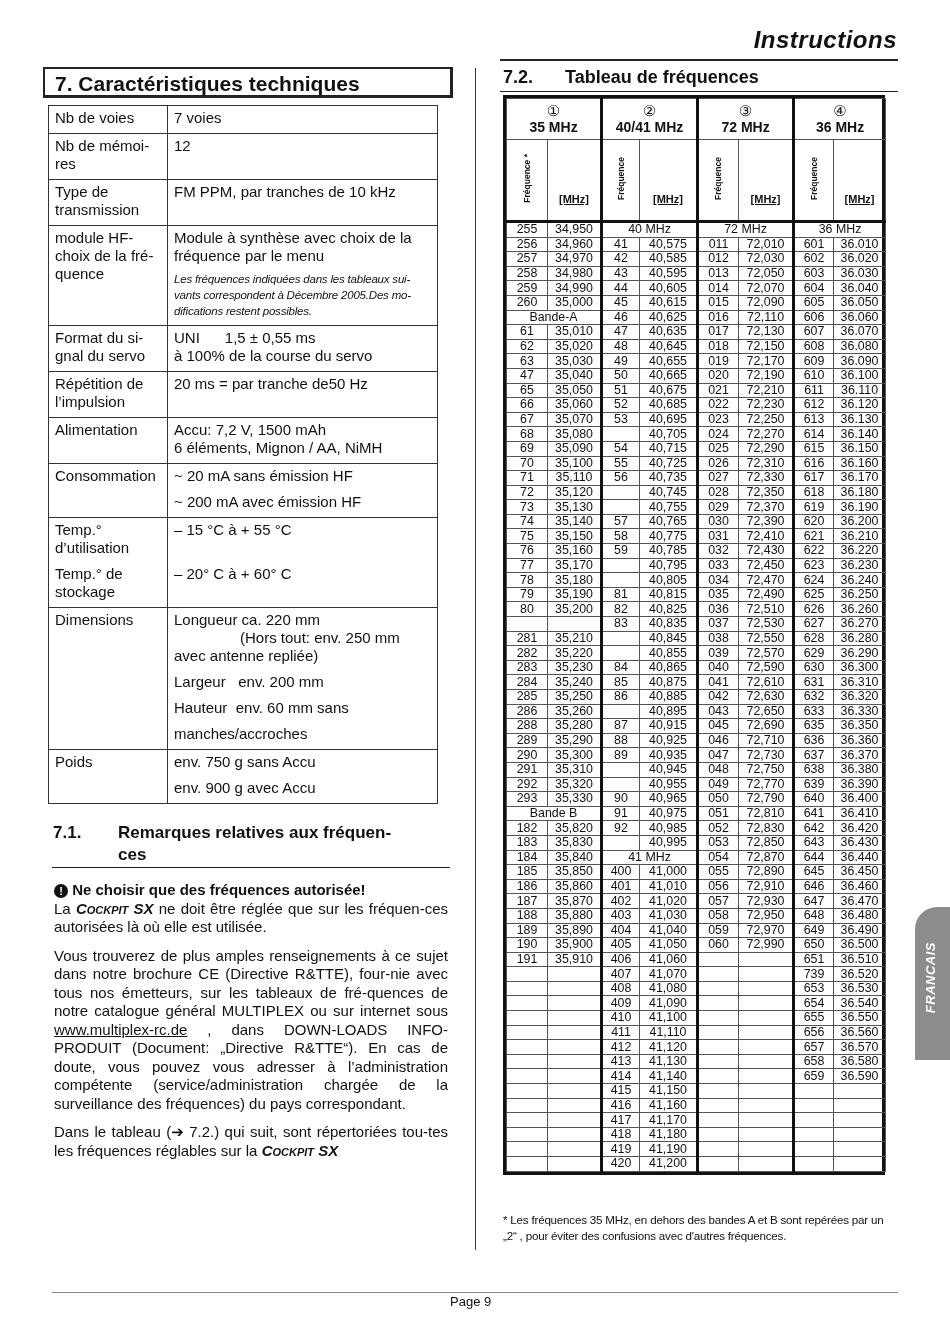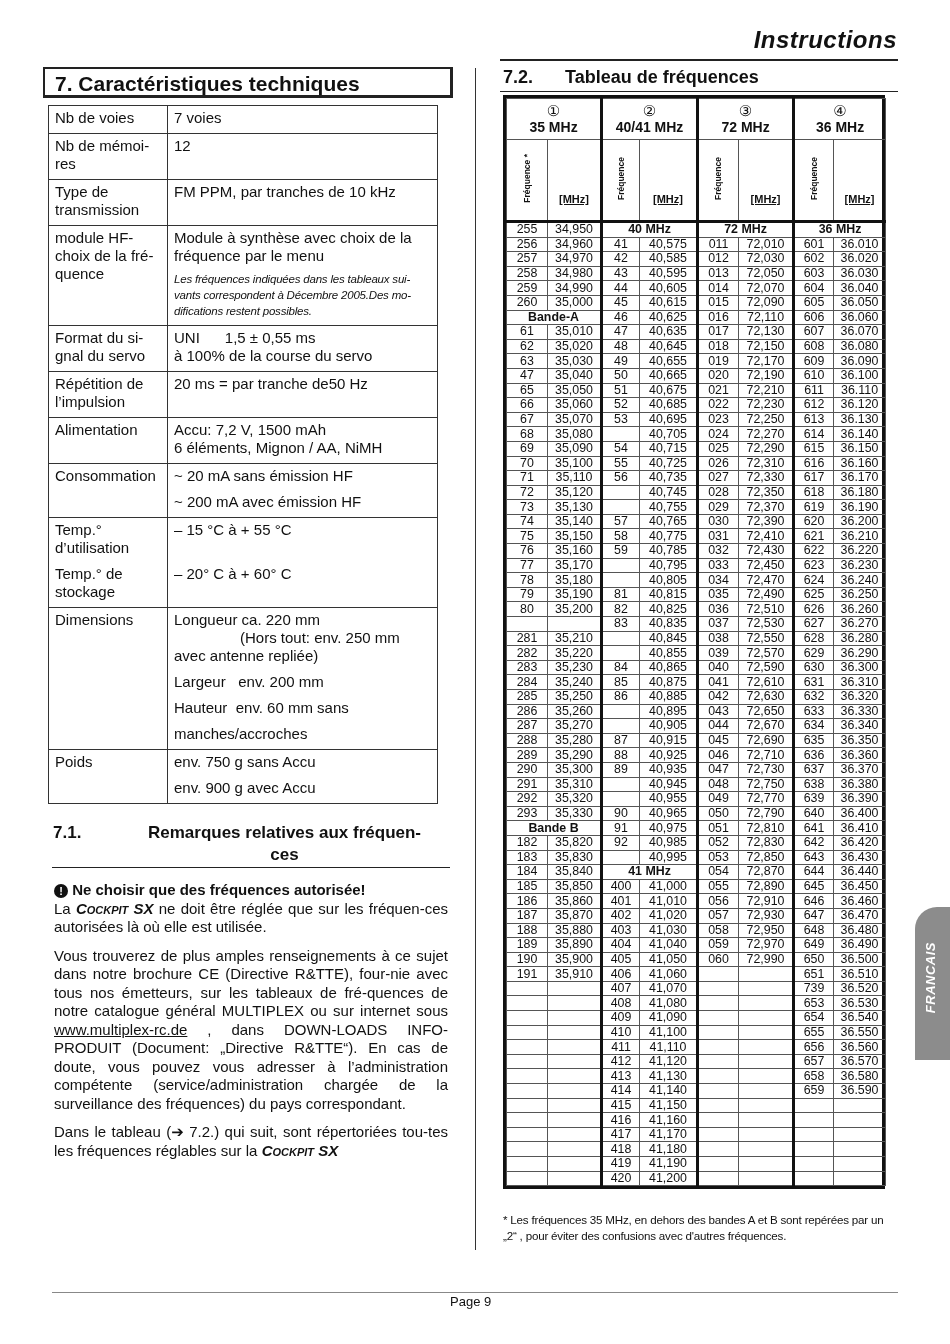--- a/index.html
+++ b/index.html
@@ -9,37 +9,37 @@
   .sec7 { position:absolute; left:43px; top:67px; width:410px; height:31px; border:2px solid #222; box-sizing:border-box; border-bottom-width:3px; border-right-width:3px; }
   .sec7 span { position:absolute; left:10px; top:3px; font-size:21px; font-weight:bold; }
   table.spec { position:absolute; left:48px; top:105px; width:390px; border-collapse:collapse; font-size:15px; }
   table.spec td { border:1px solid #333; vertical-align:top; padding:3px 6px 6px 6px; line-height:18px; }
   table.spec td.k { width:106px; }
   .note { font-size:11.5px; font-style:italic; line-height:16px; margin-top:6px; letter-spacing:-0.2px; }
   .gap { margin-top:8px; }
   .indent { padding-left:66px; }
   .sec71 { position:absolute; left:53px; top:822px; width:398px; font-size:17px; font-weight:bold; line-height:22px; }
   .sec71 .num { position:absolute; left:0; top:0; }
-  .sec71 .txt { display:block; margin-left:65px;text-align:center; }
+  .sec71 .txt { display:block; margin-left:65px; }
   .sec71-rule { position:absolute; left:52px; top:867px; width:398px; border-top:1px solid #222; }
   .body { position:absolute; left:54px; top:881px; width:394px; font-size:15px; line-height:18.5px; text-align:justify; }
   .body p { margin:0 0 10px 0; }
   .body b.warn { font-weight:bold; }
   .sc { font-weight:bold; font-style:italic; font-variant:small-caps; }
   .link { text-decoration:underline; }
   .vline { position:absolute; left:475px; top:68px; height:1182px; border-left:1px solid #333; }
   .sec72 { position:absolute; left:503px; top:67px; font-size:18px; font-weight:bold; }
   .sec72 .num { display:inline-block; width:62px; }
   .sec72-rule { position:absolute; left:500px; top:91px; width:398px; border-top:1px solid #222; }
   .ftab { position:absolute; left:503px; top:95px; width:382px; border:3px solid #111; box-sizing:border-box; }
   .ftab table { border-collapse:collapse; width:100%; table-layout:fixed; font-size:12.4px; }
   .ftab td { border:1px solid #555; padding:0; height:13.6px; line-height:13px; text-align:center; overflow:hidden; white-space:nowrap; }
   .ftab td.gL { border-left:3px solid #111; }
   .ftab td.grp { border-left:3px solid #111; font-weight:bold; }
-  .ftab td.bd { font-weight:bold; }
+  .ftab td.bd { font-weight:normal; }
   .ftab tr.head1 td { height:40px; font-size:14px; font-weight:bold; line-height:17px; border-bottom:1px solid #555; }
   .ftab tr.head2 td { height:66px; font-size:11px; font-weight:bold; border-bottom:3px solid #111;text-decoration:underline; }
   .vert { writing-mode:vertical-rl; transform:rotate(180deg); font-size:8.5px; font-weight:bold; display:inline-block; }
   .circ { font-weight:normal; font-size:15px; display:block; }
   .fnote { position:absolute; left:503px; top:1212px; width:395px; font-size:11.6px; line-height:16px; letter-spacing:-0.2px; }
   .foot-rule { position:absolute; left:52px; right:52px; top:1292px; border-top:1px solid #888; }
   .page-num { position:absolute; left:450px; top:1294px; font-size:13px; }
   .lang-tab { position:absolute; left:915px; top:907px; width:35px; height:153px; background:#8c8c8c; border-top-left-radius:22px; }
   .lang-tab span { position:absolute; left:8px; top:35px; writing-mode:vertical-rl; transform:rotate(180deg); color:#fff; font-weight:bold; font-style:italic; font-size:13px; letter-spacing:0.5px; }
 </style>
@@ -519,30 +519,20 @@
           <td>286</td>
           <td>35,260</td>
           <td class="gL"></td>
           <td>40,895</td>
           <td class="gL">043</td>
           <td>72,650</td>
           <td class="gL">633</td>
           <td>36.330</td>
         </tr>
         <tr>
-          <td>287</td>
-          <td>35,270</td>
-          <td class="gL"></td>
-          <td>40,905</td>
-          <td class="gL">044</td>
-          <td>72,670</td>
-          <td class="gL">634</td>
-          <td>36.340</td>
-        </tr>
-        <tr>
           <td>288</td>
           <td>35,280</td>
           <td class="gL">87</td>
           <td>40,915</td>
           <td class="gL">045</td>
           <td>72,690</td>
           <td class="gL">635</td>
           <td>36.350</td>
         </tr>
         <tr>

